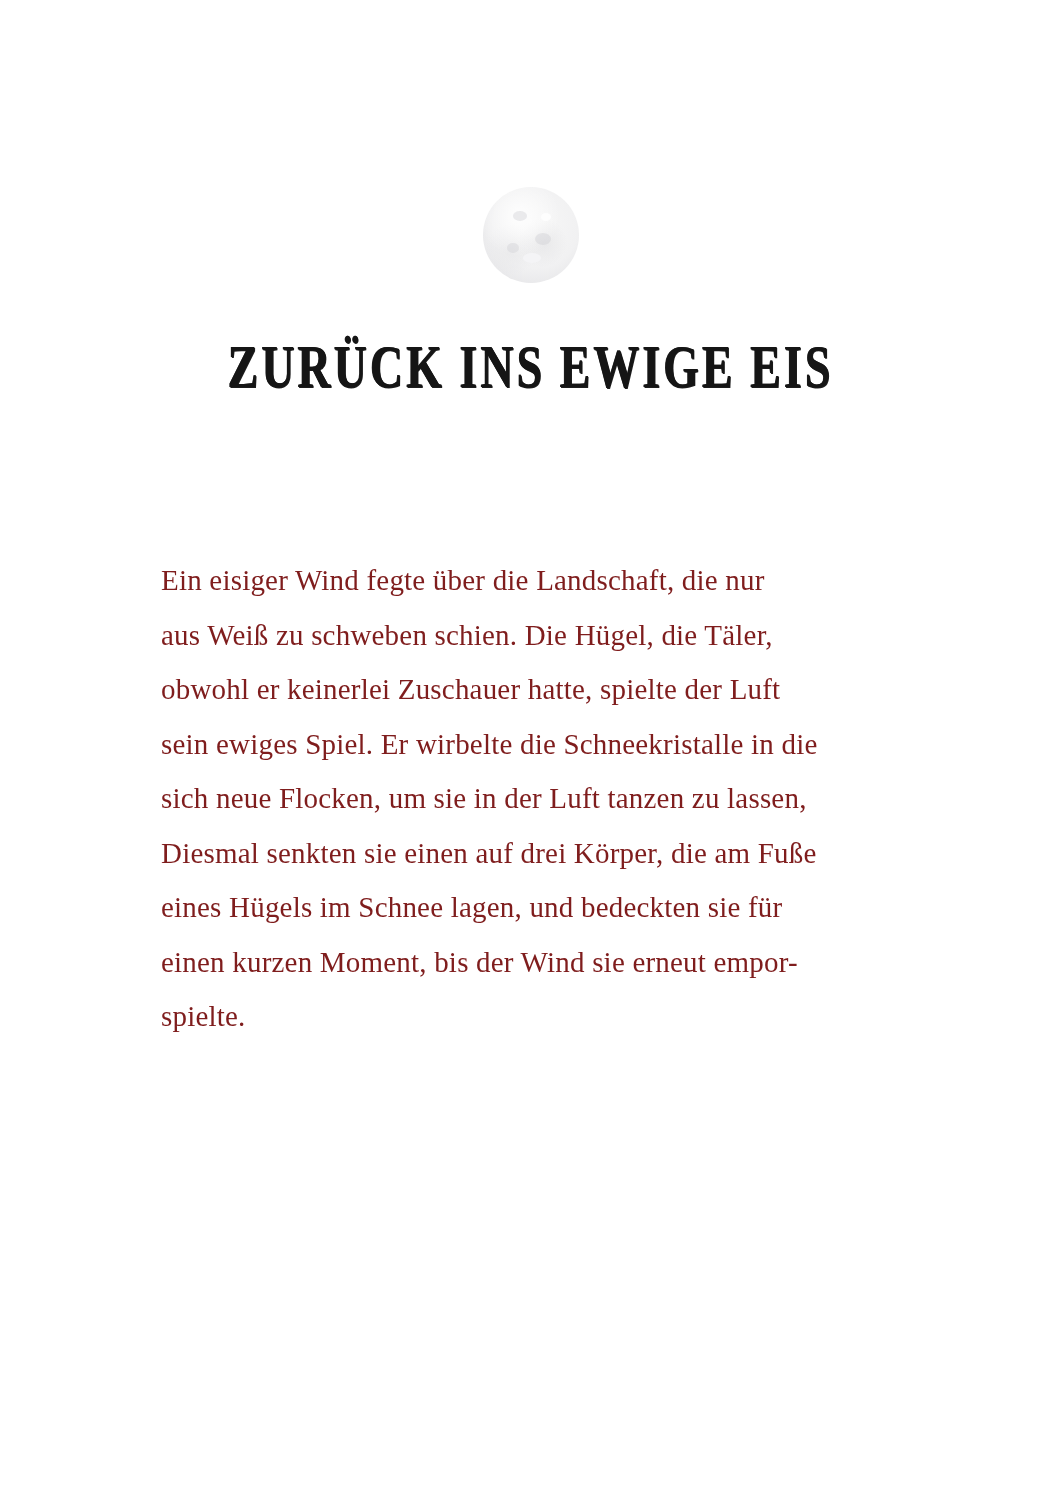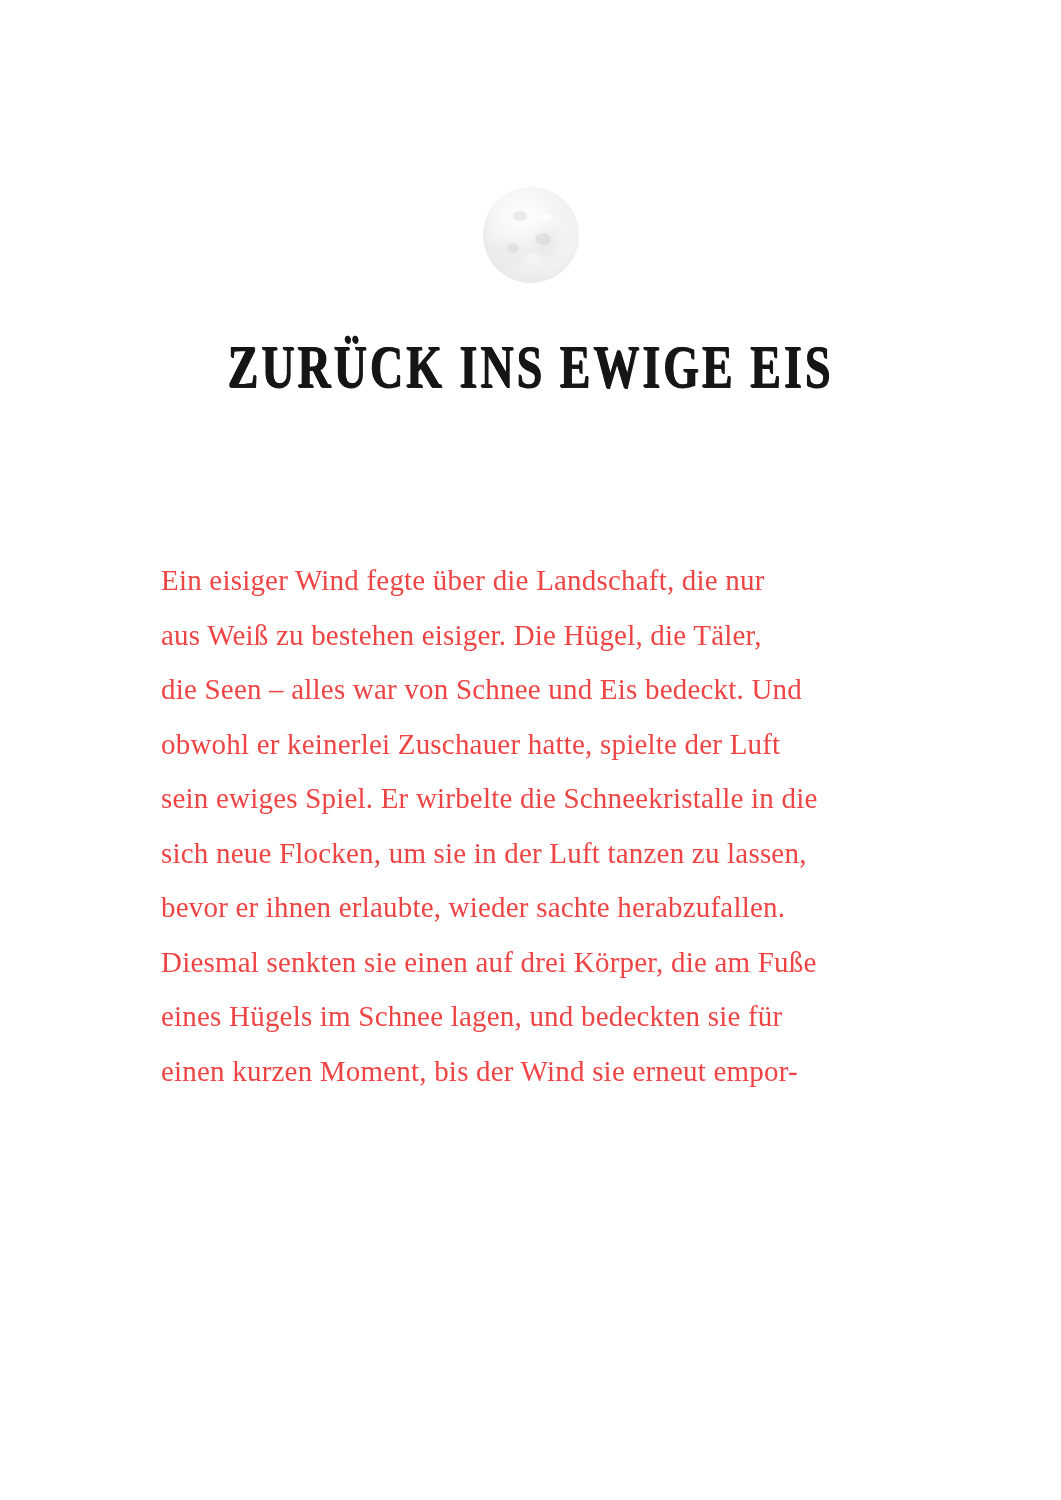--- a/index.html
+++ b/index.html
@@ -61,21 +61,21 @@
   }
 
   
   .body-text {
     position: absolute;
     left: 161px;
     top: 553px;
     width: 770px;
     font-size: 29px;
     line-height: 54.5px;
-    color: #ef4444;
+    color: #7f1d1d;
     letter-spacing: 0.2px;
   }
   .body-line {
     white-space: pre;
   }
 
   
   .page-number {
     position: absolute;
     left: 0;
@@ -96,26 +96,24 @@
     <span class="fleck f2"></span>
     <span class="fleck f3"></span>
     <span class="fleck f4"></span>
     <span class="fleck f5"></span>
   </div>
 
   <h1 class="chapter-title">ZURÜCK INS EWIGE EIS</h1>
 
   <div class="body-text">
     <div class="body-line">Ein eisiger Wind fegte über die Landschaft, die nur</div>
-    <div class="body-line">aus Weiß zu bestehen eisiger. Die Hügel, die Täler,</div>
-    <div class="body-line">die Seen – alles war von Schnee und Eis bedeckt. Und</div>
+    <div class="body-line">aus Weiß zu schweben schien. Die Hügel, die Täler,</div>
     <div class="body-line">obwohl er keinerlei Zuschauer hatte, spielte der Luft</div>
     <div class="body-line">sein ewiges Spiel. Er wirbelte die Schneekristalle in die</div>
     <div class="body-line">sich neue Flocken, um sie in der Luft tanzen zu lassen,</div>
-    <div class="body-line">bevor er ihnen erlaubte, wieder sachte herabzufallen.</div>
     <div class="body-line">Diesmal senkten sie einen auf drei Körper, die am Fuße</div>
     <div class="body-line">eines Hügels im Schnee lagen, und bedeckten sie für</div>
     <div class="body-line">einen kurzen Moment, bis der Wind sie erneut empor-</div>
     <div class="body-line">spielte.</div>
   </div>
 
   <div class="page-number">5</div>
 
 </div>
 

